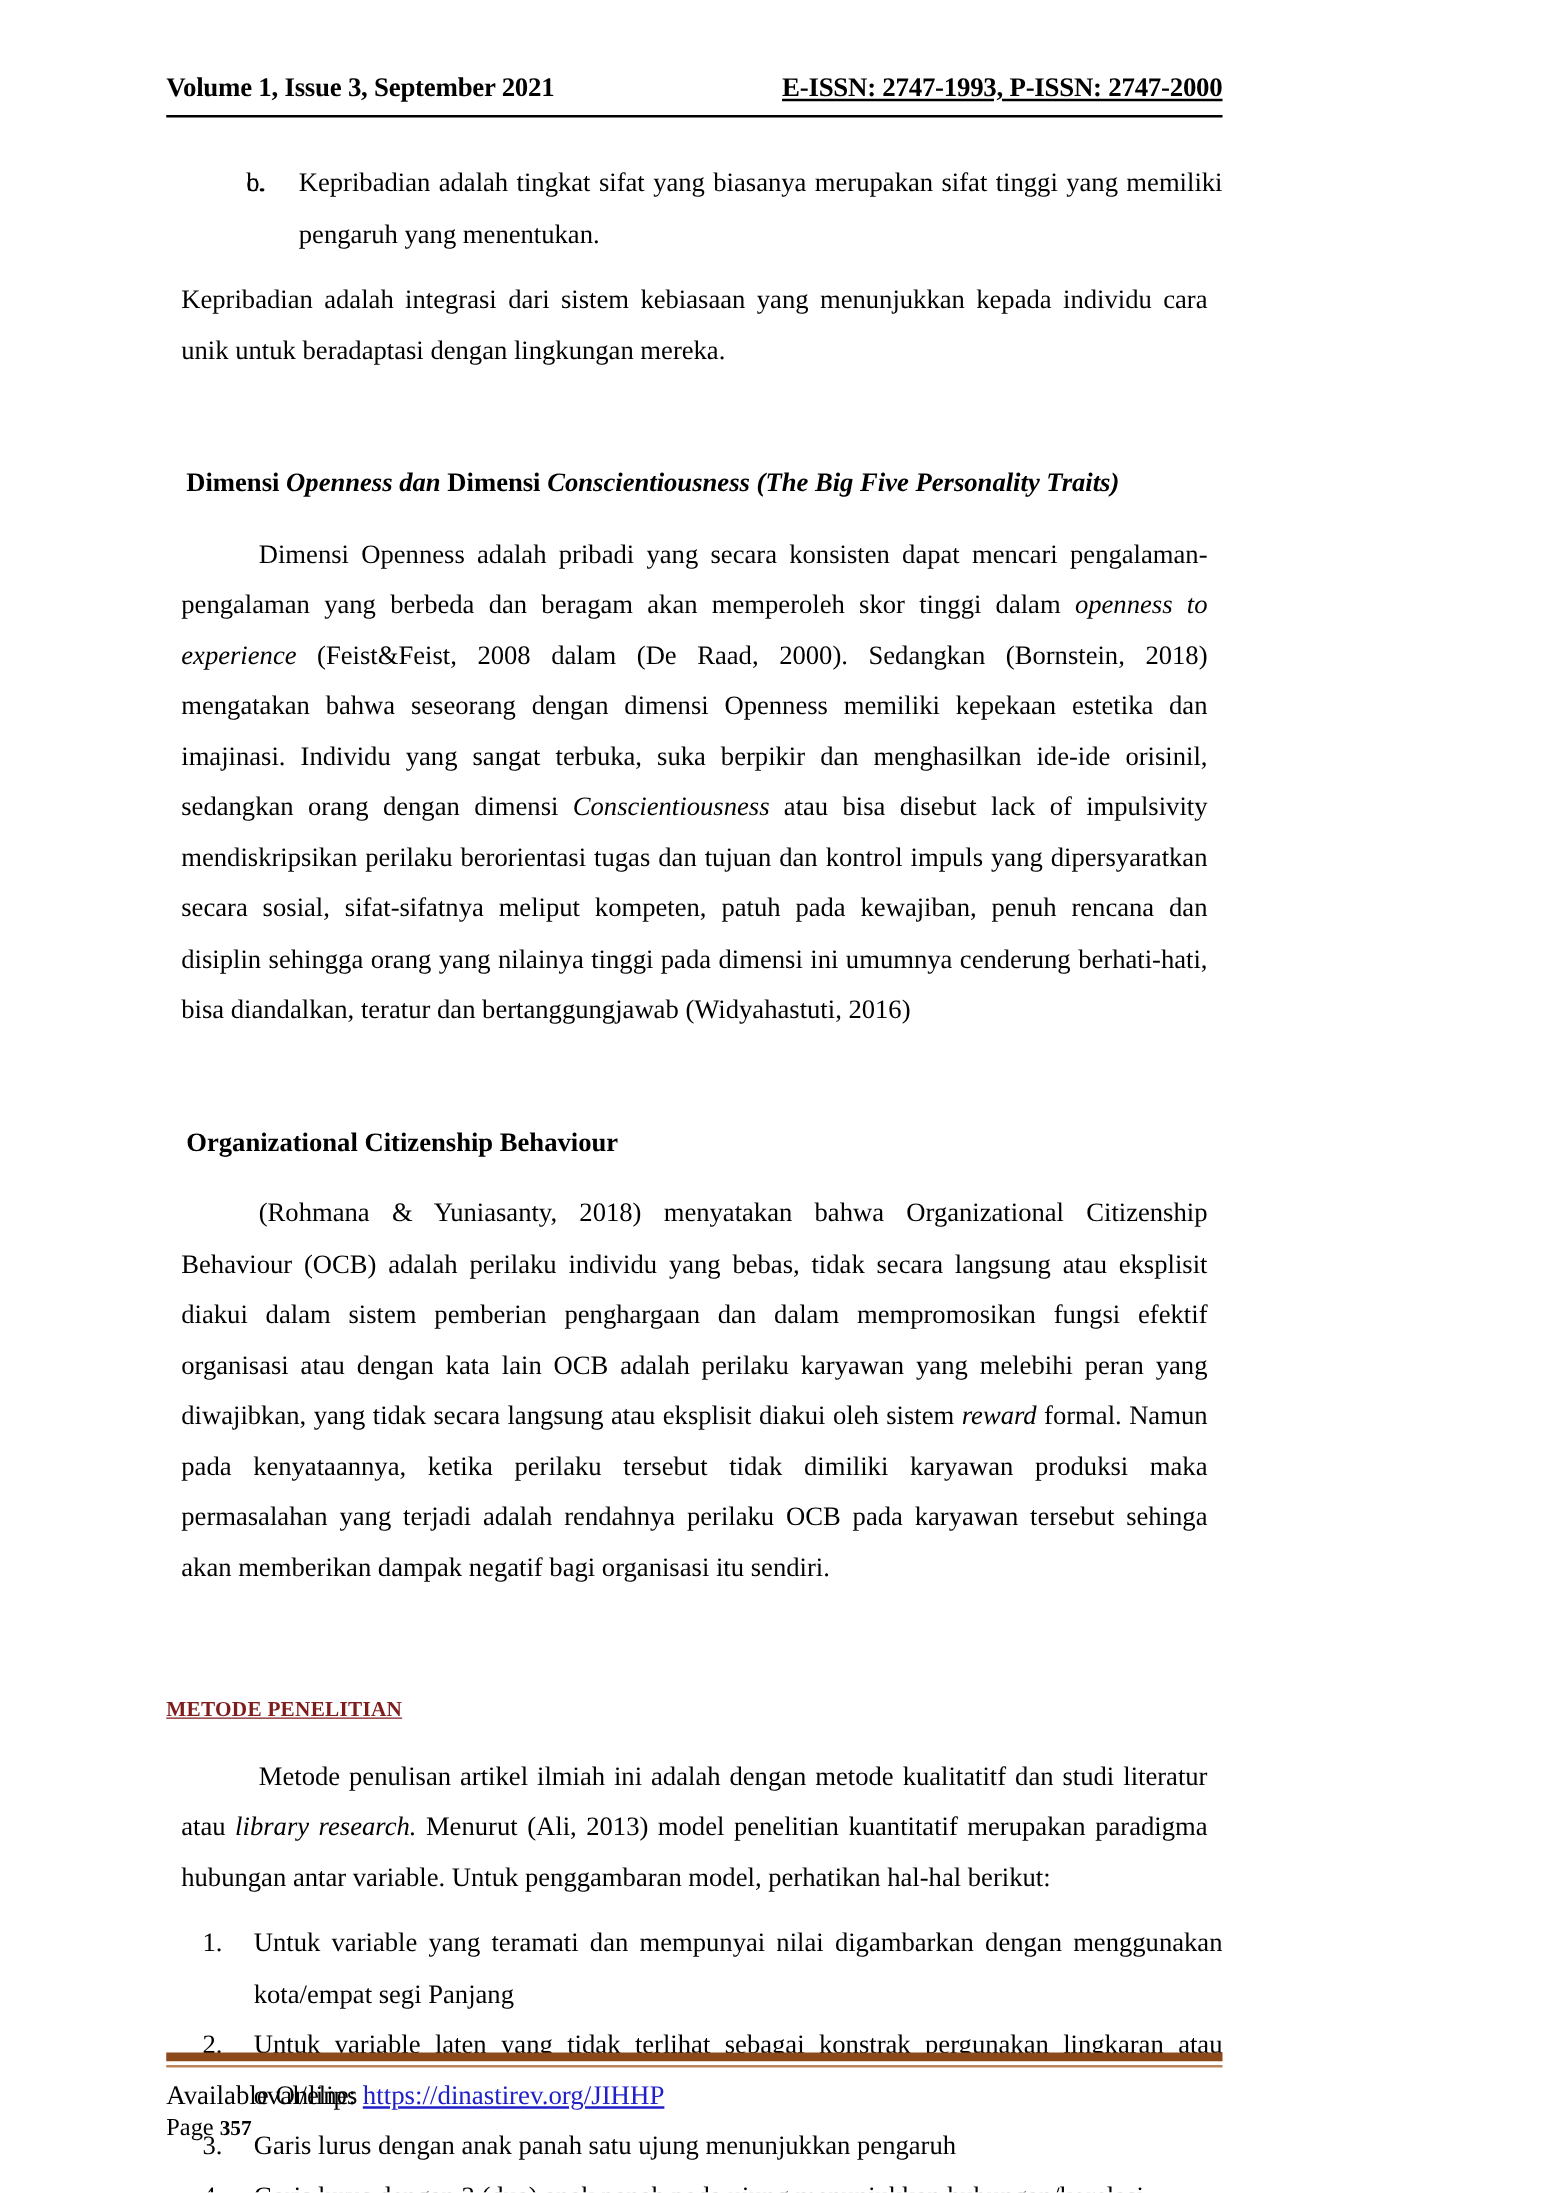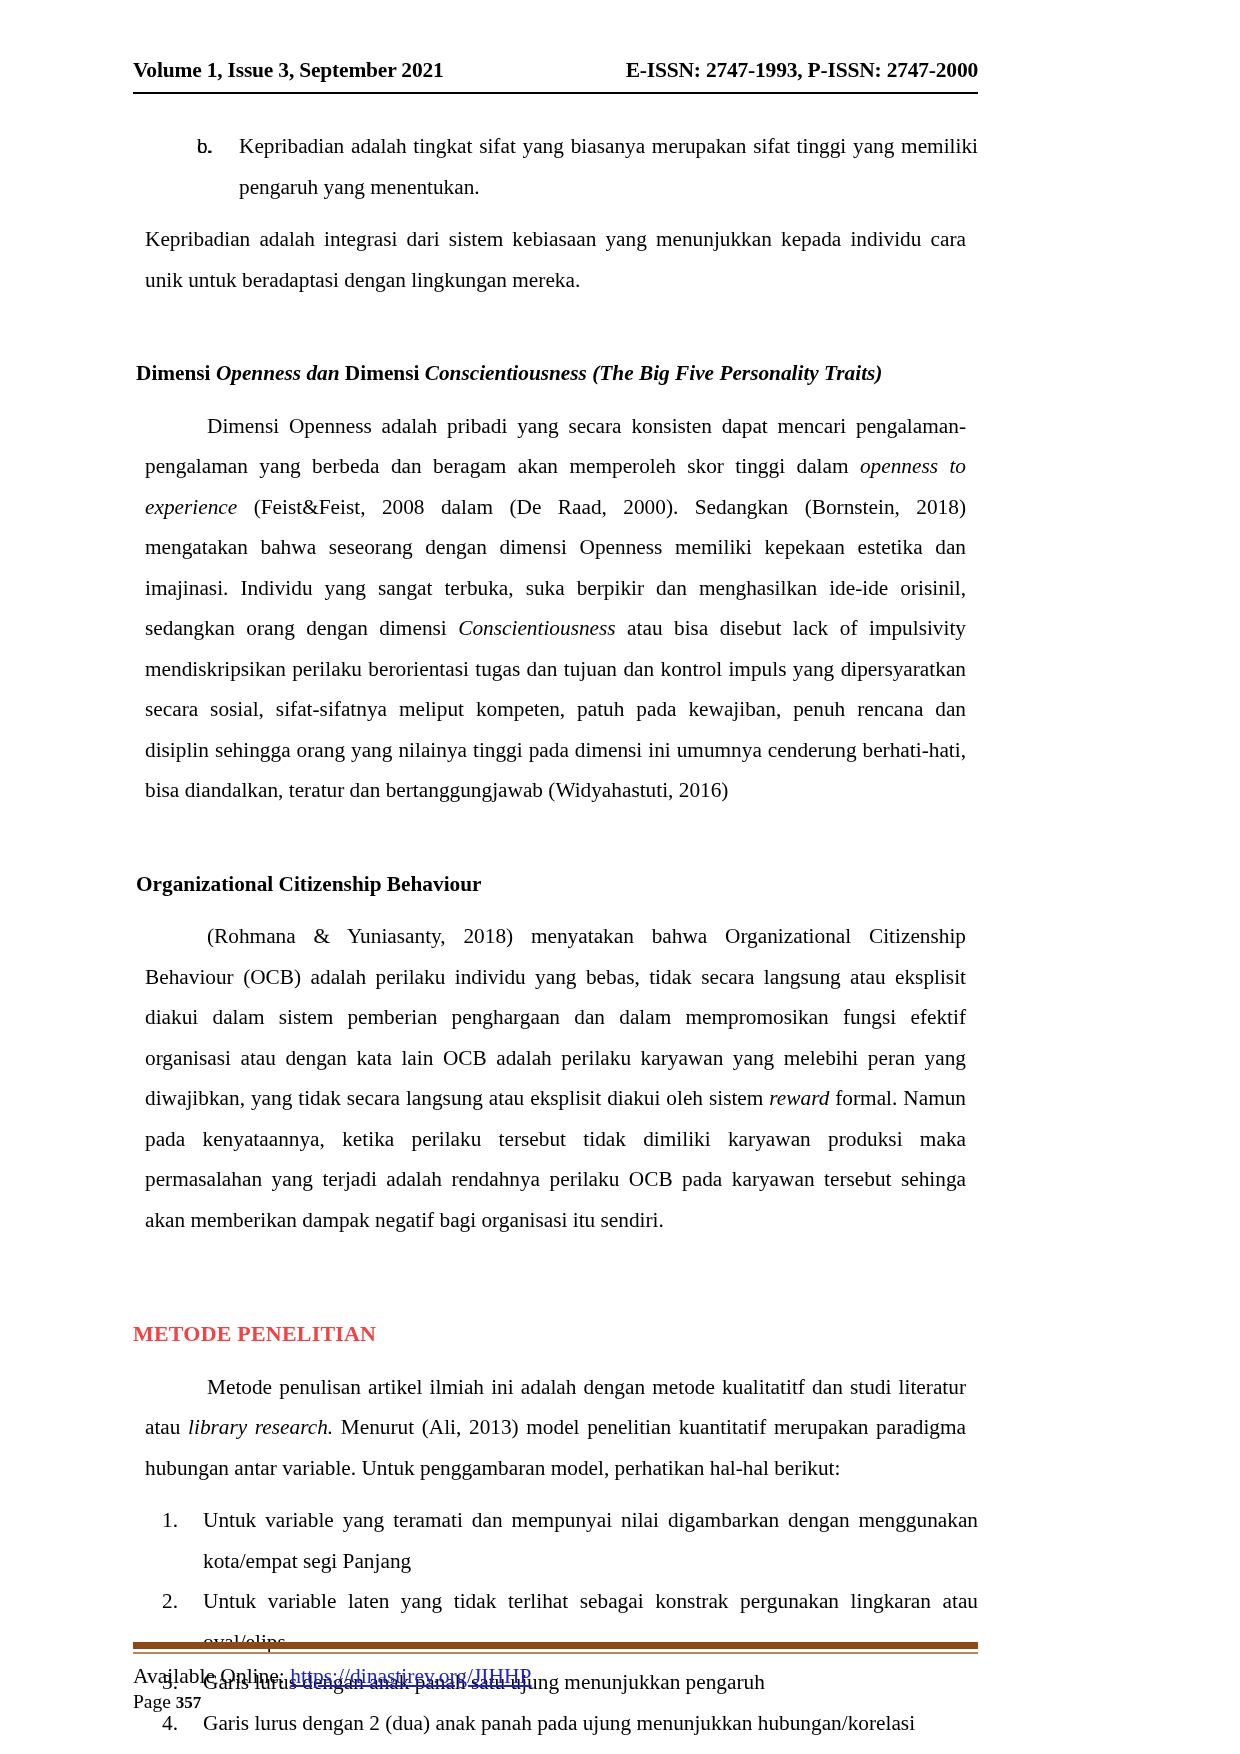--- a/index.html
+++ b/index.html
@@ -28,21 +28,21 @@
     width: 845px;
     display: flex;
     justify-content: space-between;
     align-items: baseline;
     font-weight: bold;
     font-size: 21.5px;
     letter-spacing: -0.2px;
     gap: 28px;
   }
   .header-left { white-space: nowrap; }
-  .header-right { white-space: nowrap; }
+  .header-right { white-space: nowrap; text-decoration: underline; }
   .header-rule {
     position: absolute;
     left: 133px;
     top: 92px;
     width: 845px;
     height: 2px;
     background: #000000;
   }
 
   
@@ -102,34 +102,35 @@
   ol.num > li > .marker {
     position: absolute;
     left: 29px;
     top: 0;
     width: 32px;
     text-align: left;
   }
 
   
   h3.sub {
-    margin: 3px;
+    margin: 16px;
     font-size: 21.3px;
     font-weight: bold;
     line-height: 40.5px;
   }
   h3.sub i { font-style: italic; }
 
   h3.section {
     margin: 0;
-    font-size: 22px;
+    font-size: 17px;
     font-weight: bold;
     line-height: 40.5px;
-    color: #ef4444;
+    color: #7f1d1d;
     letter-spacing: 0.2px;
+    text-decoration: underline;
   }
   .gap-md { height: 38px; }
   .gap-lg { height: 62px; }
 
   i.it { font-style: italic; }
 
   
   .footer-rule-thick {
     position: absolute;
     left: 133px;

